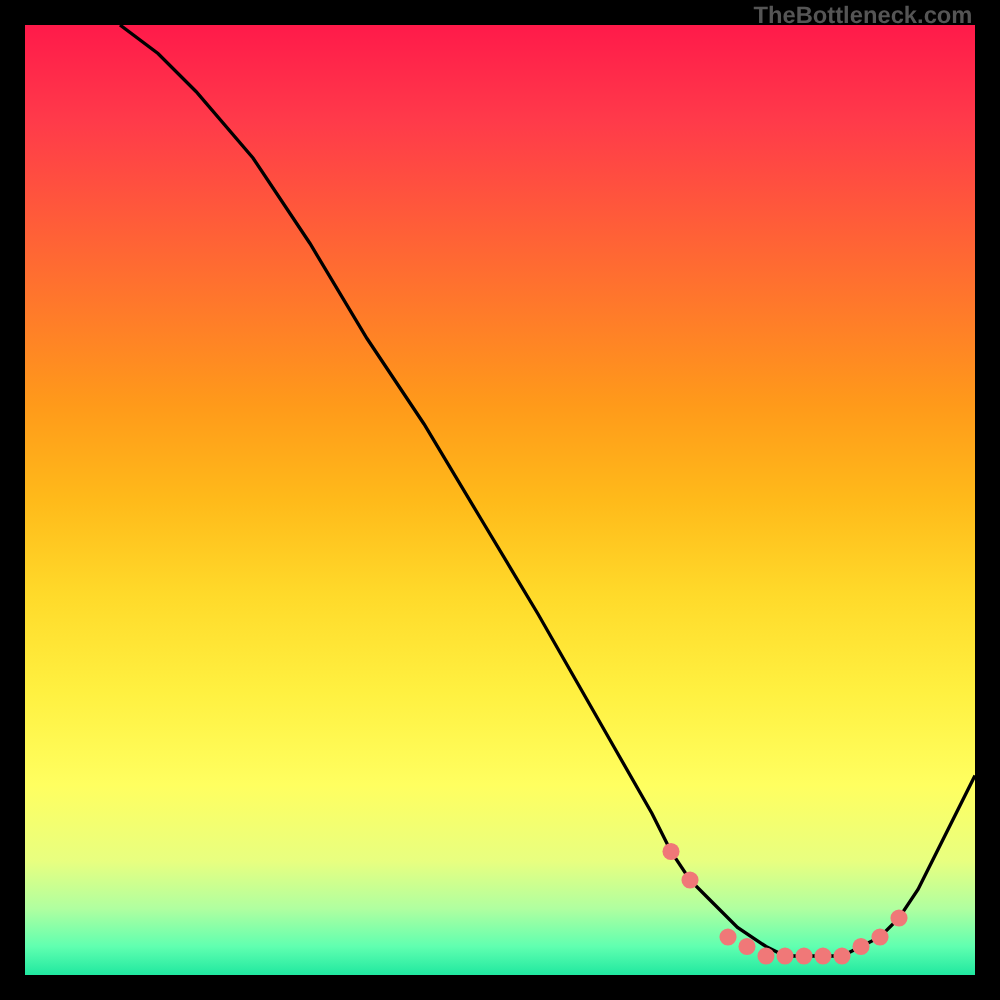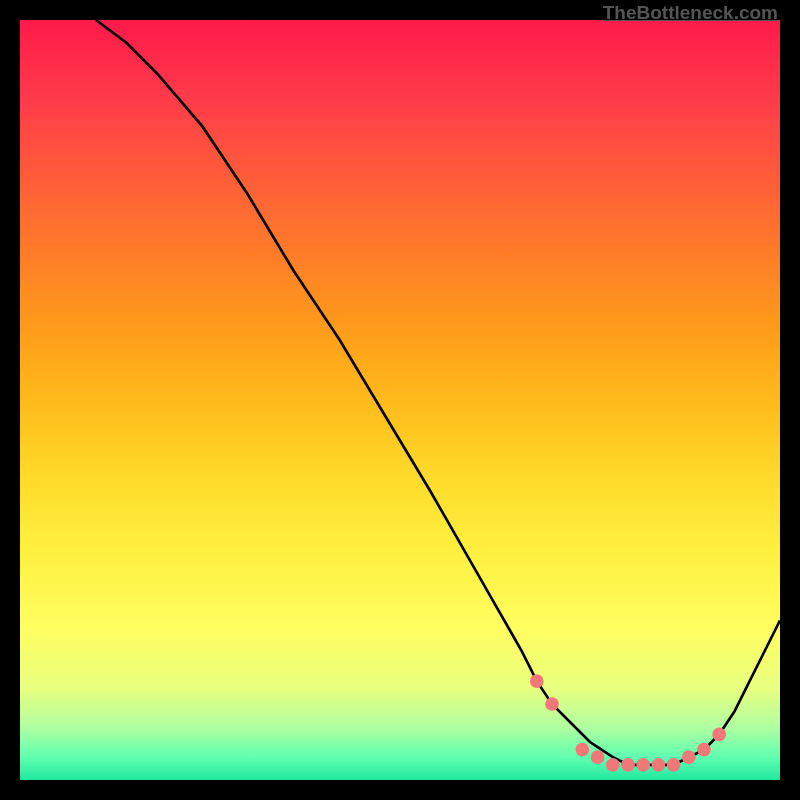--- a/index.html
+++ b/index.html
@@ -39,21 +39,20 @@
       #20e8a0 100%);
   }
   .attribution {
     position: absolute;
     top: 2px;
     right: 22px;
     color: #555;
     font-size: 19px;
     font-weight: bold;
     font-family: Arial, sans-serif;
-    text-decoration: underline;
   }
   svg.overlay {
     position: absolute;
     left: 20px;
     top: 20px;
     width: 760px;
     height: 760px;
     pointer-events: none;
   }
 </style>

